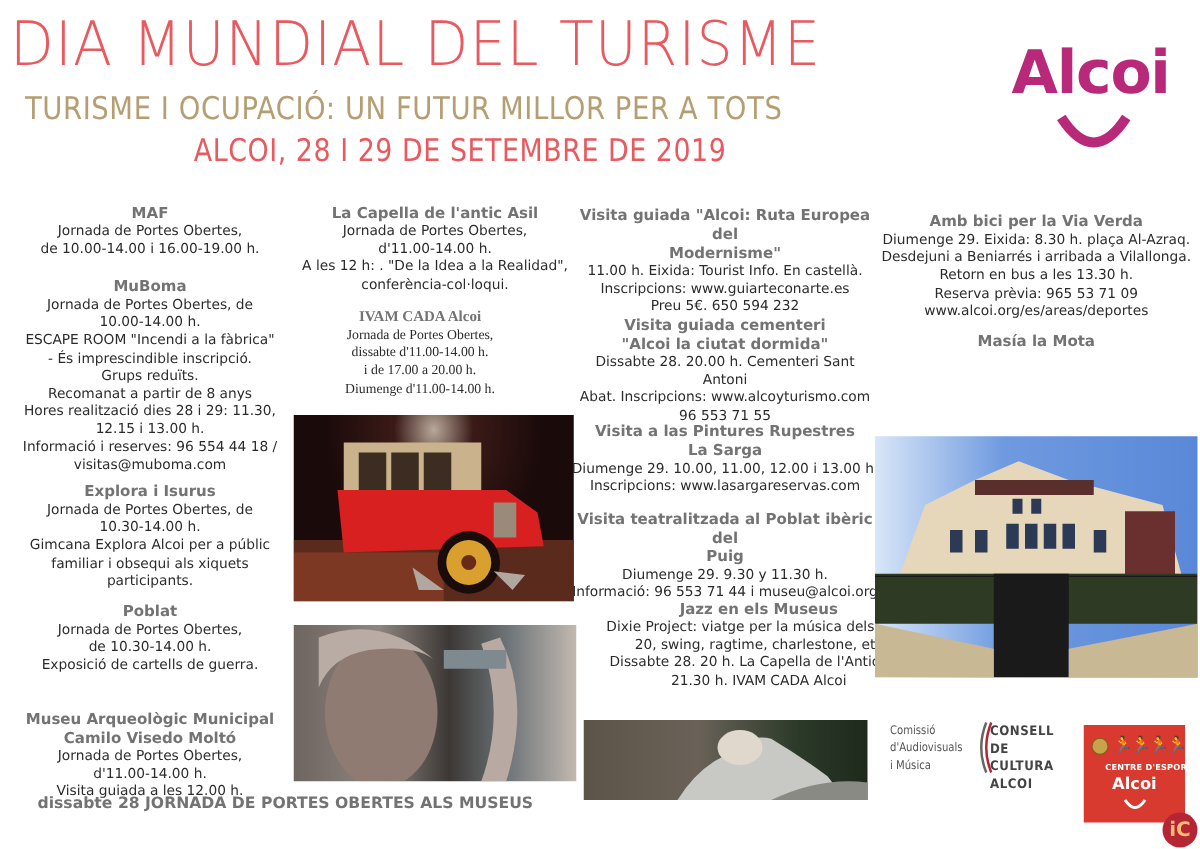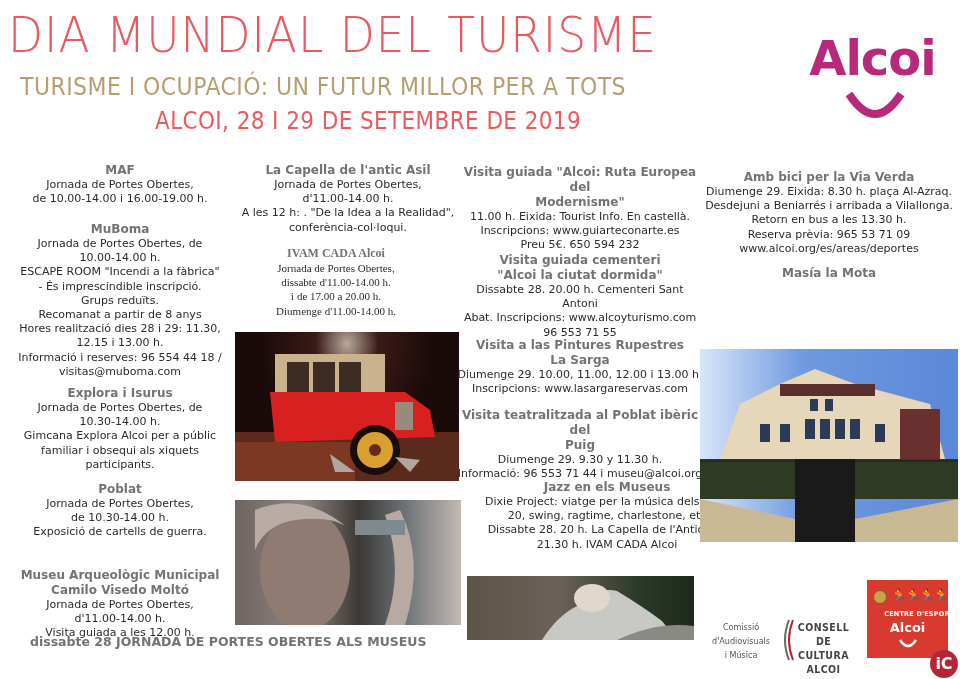--- a/index.html
+++ b/index.html
@@ -36,38 +36,38 @@
   .block { position: absolute; text-align: center; font-size: 11px; line-height: 14.2px; color: #2b2b2b; }
   .block .h { font-weight: bold; font-size: 12px; color: #737373; line-height: 15px; }
   .block .p { white-space: pre-line; }
 
   .photo { position: absolute; overflow: hidden; }
 
   .footer-line {
     position: absolute; left: 30px; top: 634px; font-weight: bold; font-size: 12.5px; color: #737373; white-space: nowrap;
   }
 
-  .consell { position: absolute; left: 712px; top: 616px; width: 150px; height: 50px; text-align: center; }
+  .consell { position: absolute; left: 712px; top: 574px; width: 150px; height: 50px; }
   .consell .left { position: absolute; left: 0; top: 4px; font-size: 9.5px; line-height: 14px; color: #555; white-space: pre-line; transform: scaleX(0.85); transform-origin: left top; }
   .consell svg { position: absolute; left: 68px; top: 2px; }
   .consell .right { position: absolute; left: 80px; top: 4px; font-size: 10.5px; line-height: 14px; color: #444; font-weight: bold; white-space: pre-line; letter-spacing: 0.5px; transform: scaleX(0.9); transform-origin: left top; }
 
   .esports {
     position: absolute; left: 867px; top: 580px; width: 81px; height: 78px; background: #d93a2f;
     color: #fff; text-align: center;
   }
   .esports .crest { position: absolute; left: 6px; top: 10px; width: 14px; height: 14px; border-radius: 50%; background: #c9a24c; border: 1px solid #8b5a1e; }
   .esports .runners { position: absolute; left: 24px; top: 8px; font-size: 13px; letter-spacing: -2px; color: #fff; }
   .esports .lbl { position: absolute; left: 14px; top: 30px; width: 81px; font-size: 6.5px; font-weight: bold; letter-spacing: 0.2px; }
   .esports .nm { position: absolute; left: 0; top: 40px; width: 81px; font-size: 13px; font-weight: bold; }
   .esports svg { position: absolute; left: 31px; top: 58px; }
 
   .ic-badge {
     position: absolute; left: 930px; top: 650px; width: 28px; height: 28px; border-radius: 50%;
-    background: #b52634; color: #ffffff; font-weight: bold; font-size: 16px; text-align: center; line-height: 28px;
+    background: #b52634; color: #fdba74; font-weight: bold; font-size: 16px; text-align: center; line-height: 28px;
   }
 </style>
 </head>
 <body>
 
 <div class="title-main">DIA MUNDIAL DEL TURISME</div>
 <div class="title-sub">TURISME I OCUPACIÓ: UN FUTUR MILLOR PER A TOTS</div>
 <div class="title-date">ALCOI, 28 I 29 DE SETEMBRE DE 2019</div>
 
 <div class="logo-alcoi">

